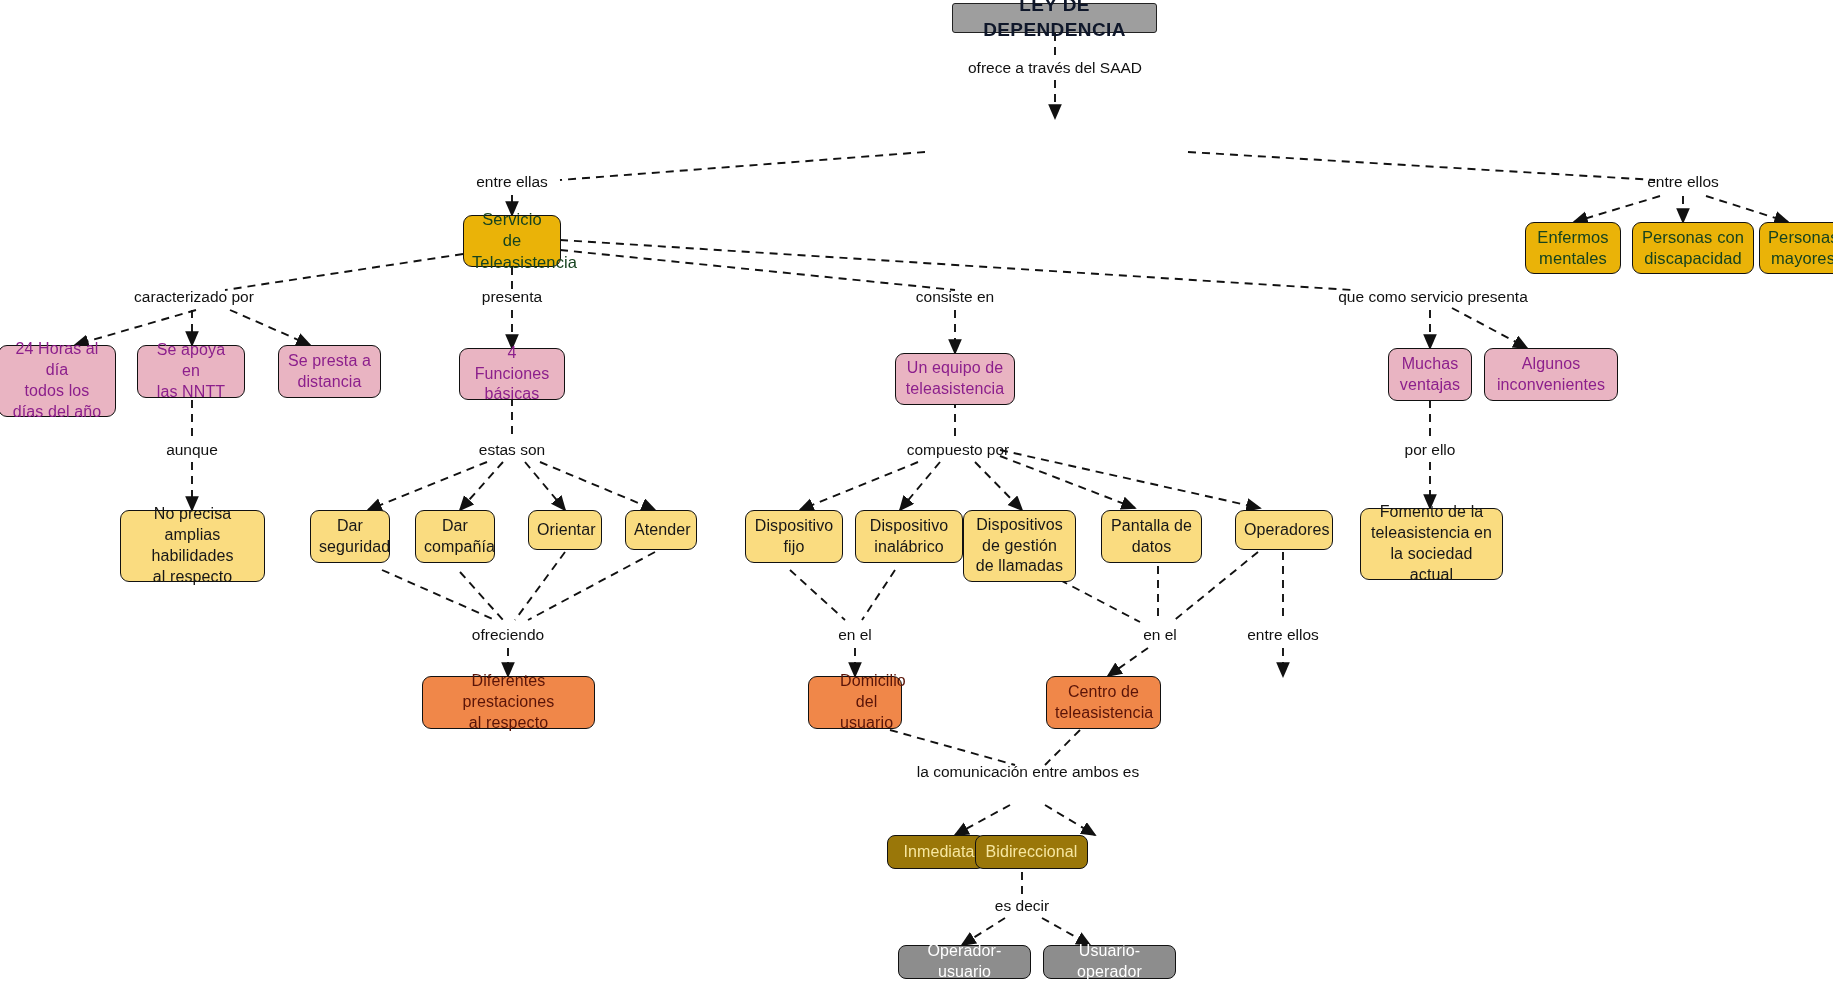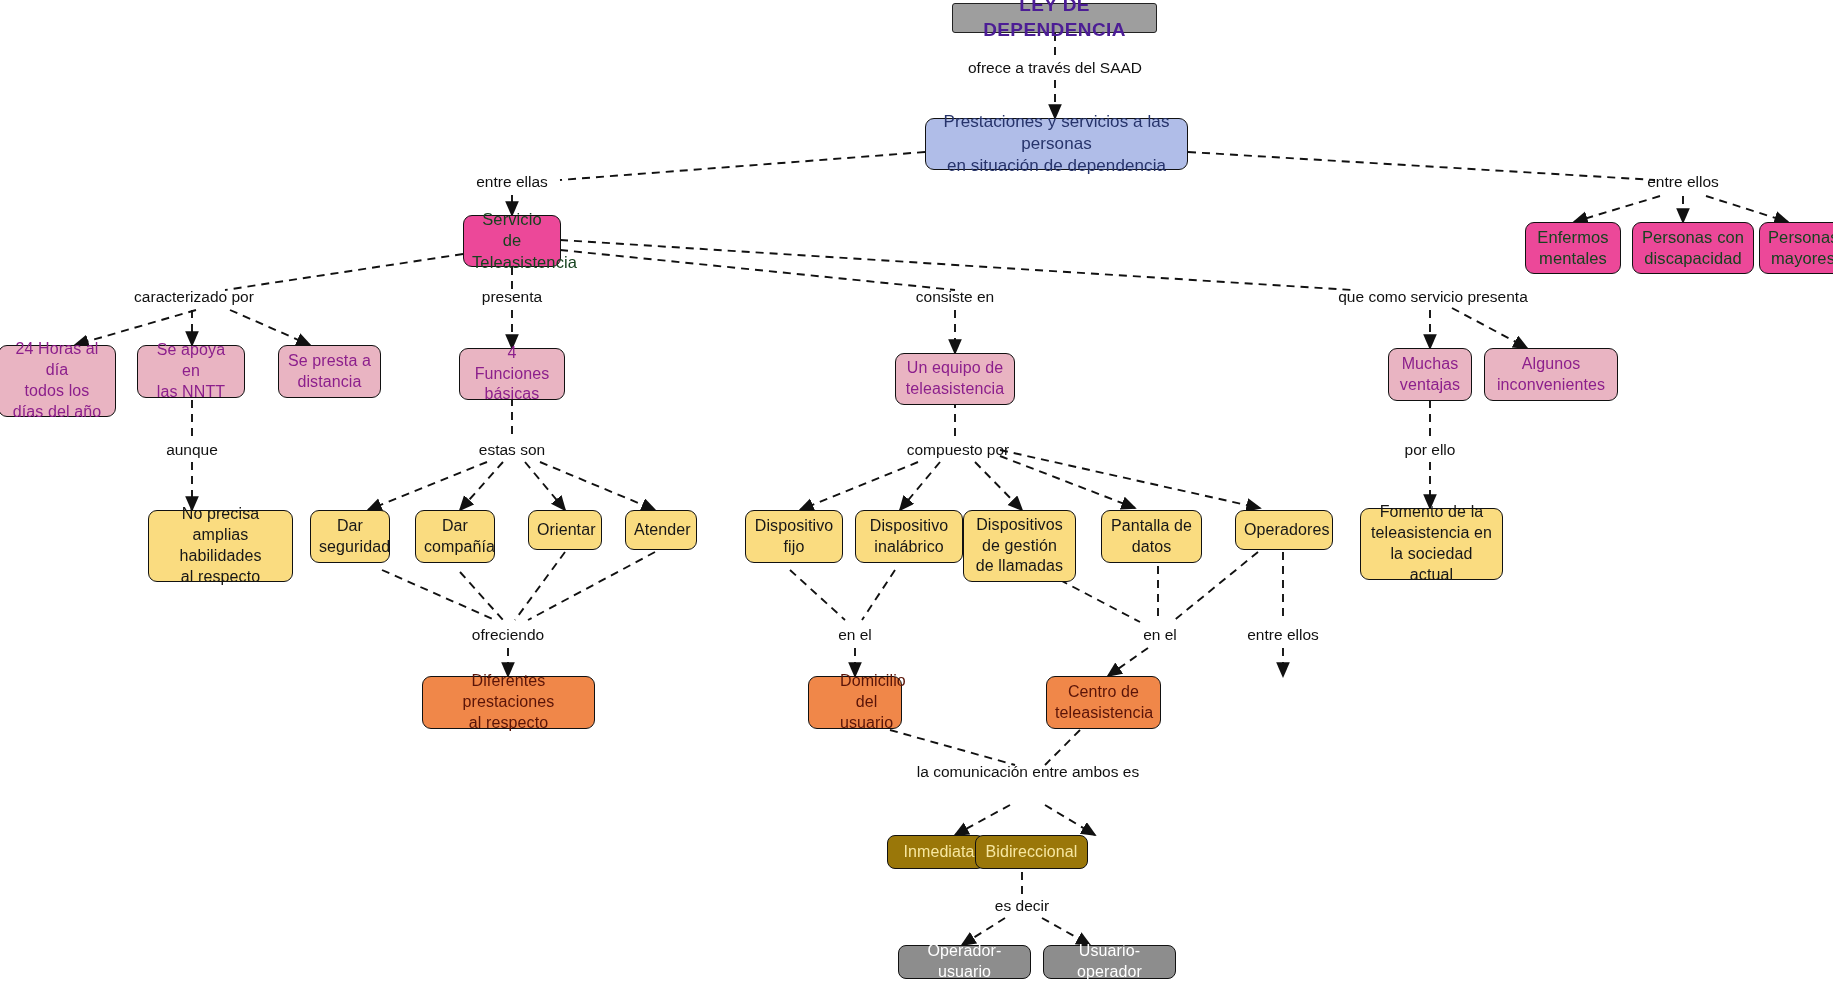--- a/index.html
+++ b/index.html
@@ -31,35 +31,35 @@
     border-radius:9px;
     line-height:1.30;
     letter-spacing:0.1px;
     padding:3px 8px;
     z-index:3;
   }
   .node span{display:block;width:100%;}
   
   .n-root{
     background:#9e9e9e;
-    color:#4c1d95;
+    color:#0f172a;
     font-weight:bold;
     font-size:19px;
     letter-spacing:0.4px;
     border-radius:3px;
     border:1.6px solid #222;
     justify-content:center;
   }
   .n-blue{
     background:#b0bde8;
     color:#27346b;
     font-size:17px;
   }
   .n-green{
-    background:#ec4899;
+    background:#eab308;
     color:#16431f;
     font-size:16.5px;
   }
   .n-pink{
     background:#e9b4c2;
     color:#8c1f8c;
     font-size:16px;
   }
   .n-yellow{
     background:#fadc80;
@@ -185,24 +185,20 @@
 
       <line x1="1430" y1="400" x2="1430" y2="440"></line>
       <line x1="1430" y1="462" x2="1430" y2="508" marker-end="url(#arrow)"></line>
     </g>
   </svg>
 
   <div class="node n-root" style="left:952px; top:3px; width:205px; height:30px;">
     <span>LEY DE DEPENDENCIA</span>
   </div>
 
-  <div class="node n-blue" style="left:925px; top:118px; width:263px; height:52px; white-space:pre-line;">
-    <span>Prestaciones y servicios a las personas
-en situación de dependencia</span>
-  </div>
 
   <div class="node n-green" style="left:463px; top:215px; width:98px; height:52px; white-space:pre-line;">
     <span>Servicio de
 Teleasistencia</span>
   </div>
 
   <div class="node n-green" style="left:1525px; top:222px; width:96px; height:52px; white-space:pre-line;">
     <span>Enfermos
 mentales</span>
   </div>
@@ -246,21 +242,21 @@
   <div class="node n-pink" style="left:1388px; top:348px; width:84px; height:53px; white-space:pre-line;">
     <span>Muchas
 ventajas</span>
   </div>
 
   <div class="node n-pink" style="left:1484px; top:348px; width:134px; height:53px; white-space:pre-line;">
     <span>Algunos
 inconvenientes</span>
   </div>
 
-  <div class="node n-yellow" style="left:120px; top:510px; width:145px; height:72px; white-space:pre-line;margin-left:28px;">
+  <div class="node n-yellow" style="left:120px; top:510px; width:145px; height:72px; white-space:pre-line;">
     <span>No precisa amplias
 habilidades
 al respecto</span>
   </div>
 
   <div class="node n-yellow" style="left:310px; top:510px; width:80px; height:53px; white-space:pre-line;">
     <span>Dar
 seguridad</span>
   </div>
 

